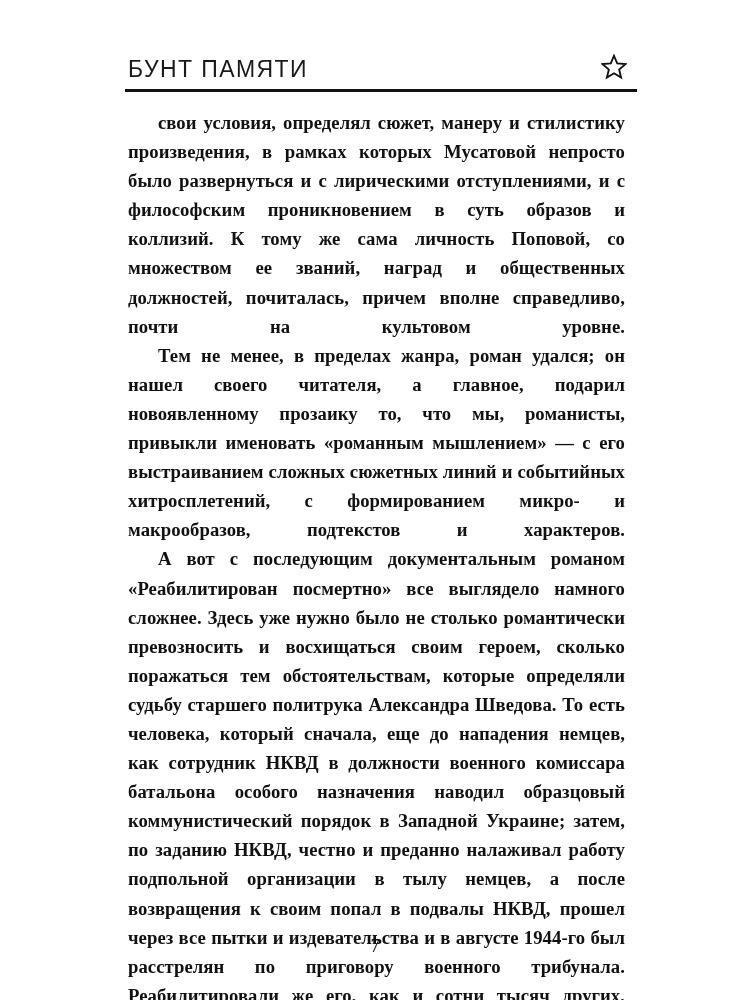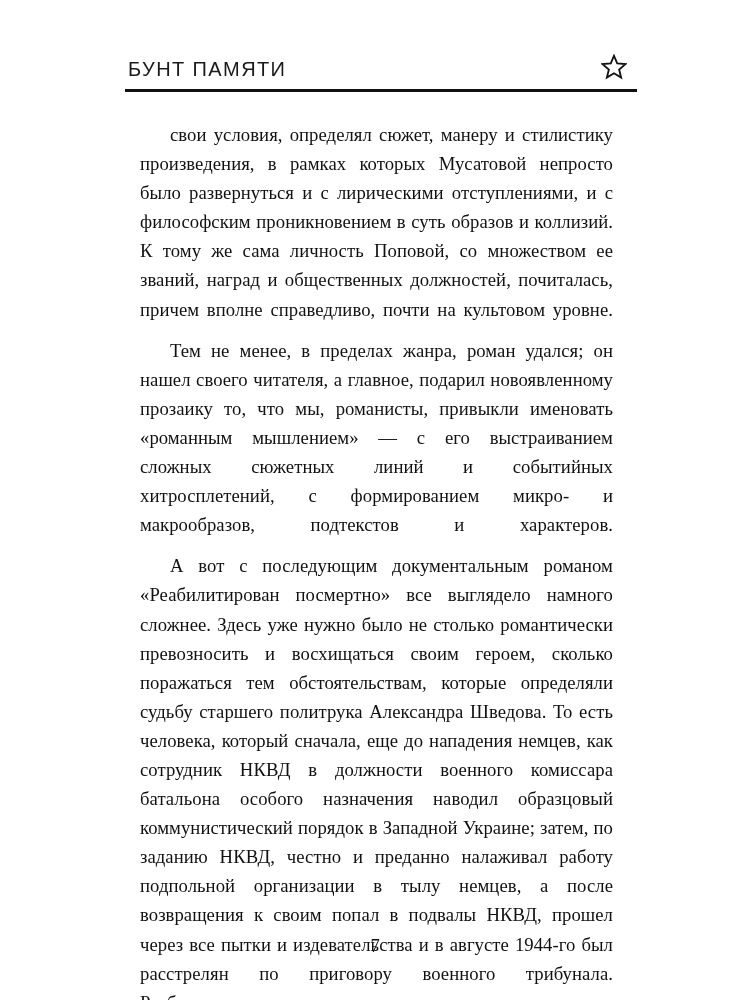--- a/index.html
+++ b/index.html
@@ -32,21 +32,21 @@
     left: 125px;
     top: 58px;
     width: 512px;
     height: 36px;
   }
   .running-head-title {
     position: absolute;
     left: 3px;
     top: 0;
     font-family: "Liberation Sans", "DejaVu Sans", sans-serif;
-    font-size: 20px;
+    font-size: 23px;
     font-weight: 400;
     letter-spacing: 1.4px;
     color: #1a1a1a;
     text-transform: uppercase;
     white-space: nowrap;
     line-height: 22px;
   }
   .running-head-star {
     position: absolute;
     right: 10px;
@@ -73,22 +73,23 @@
     text-align: justify;
     text-align-last: left;
     font-size: 18.7px;
     line-height: 29.1px;
     letter-spacing: 0.05px;
     word-spacing: 0.2px;
     -webkit-hyphens: none;
     hyphens: none;
   }
   .body-text p {
-    margin: 12px;
+    margin: 0;
     text-indent: 30px;
+    font-weight: bold;
   }
   .body-text p.last-line-justify {
     text-align-last: justify;
   }
 
   
   .folio {
     position: absolute;
     left: 0;
     top: 934px;

